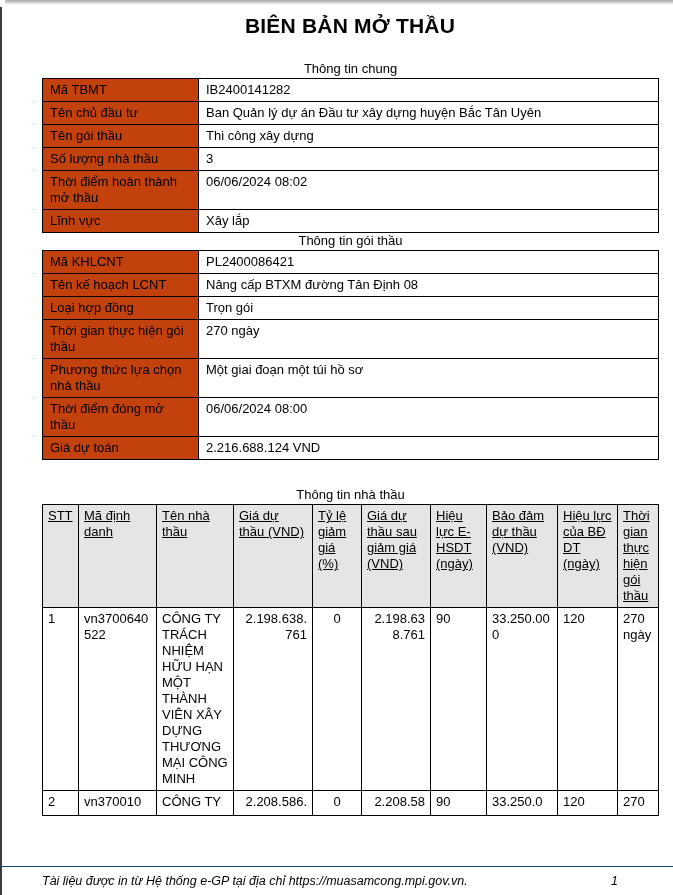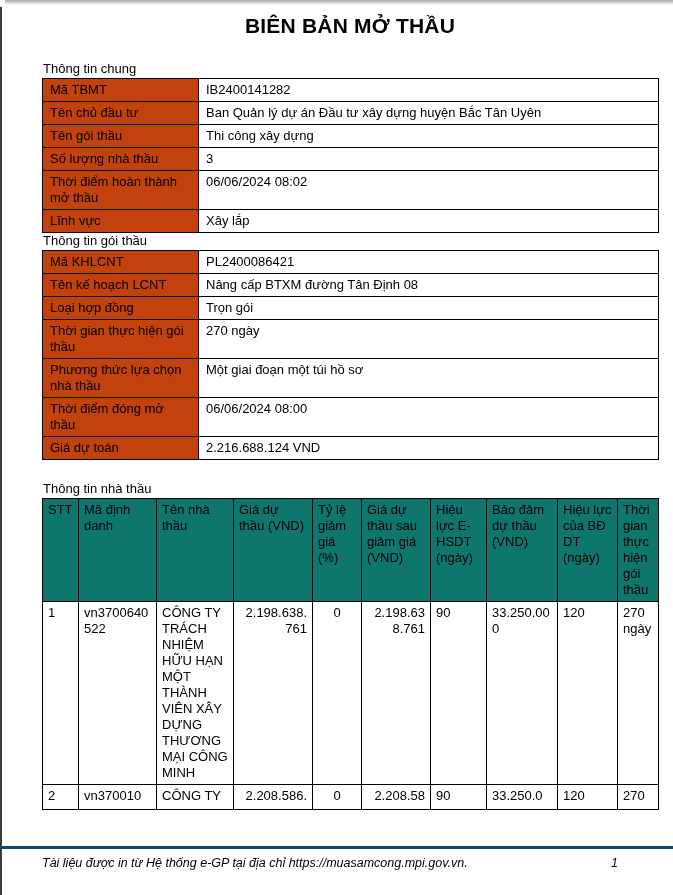--- a/index.html
+++ b/index.html
@@ -7,41 +7,41 @@
     width:673px;height:895px;background:#ffffff;position:relative;
     font-family:"Liberation Sans","DejaVu Sans",sans-serif;color:#000;
     overflow:hidden;
   }
   .top-shadow{position:absolute;top:0;left:5px;right:0;height:5px;
     background:linear-gradient(#a8a8a8,#ffffff);}
   .left-edge{position:absolute;top:7px;left:0;bottom:0;width:2px;background:#3b3b3b;}
   .content{padding:12px 15px 0 42px;}
   .doc-title{text-align:center;font-size:21px;font-weight:bold;margin:2px 0 0 0;
     letter-spacing:.2px;}
-  .section-heading{font-size:13px;margin:0 0 2px 1px;line-height:15px;}
+  .section-heading{font-size:13px;margin:0 0 2px 1px;line-height:15px;text-align:center;}
   .sec-general{margin-top:23px;}
   .sec-package{}
-  .sec-bidders{margin-top:21px;}
+  .sec-bidders{margin-top:27px;}
   table{border-collapse:collapse;table-layout:fixed;width:616px;}
   td,th{border:1.5px solid #000;font-size:13px;line-height:16px;
     vertical-align:top;padding:3px 7px;overflow:hidden;}
   .kv td.k{background:#c2410c;}
   .kv col.c-label{width:156px;}
   .kv col.c-value{width:460px;}
-  .bidders th{background:#0f766e;font-weight:normal;text-align:left;padding:3px 5px;}
+  .bidders th{background:#e5e5e5;font-weight:normal;text-align:left;padding:3px 5px;text-decoration:underline;}
   .bidders td{padding:3px 5px;}
   .col-stt{width:36px;}  .col-id{width:78px;}   .col-name{width:77px;}
   .col-price{width:79px;}.col-pct{width:49px;}  .col-price2{width:69px;}
   .col-eff{width:56px;}  .col-bond{width:71px;} .col-eff2{width:60px;}
   .col-dur{width:41px;}
   .ba{word-break:break-all;}
   .ar{text-align:right;}
   .ac{text-align:center;}
   .clip{height:18px;overflow:hidden;}
-  .footer{position:absolute;left:0;right:0;top:846px;border-top:3px solid #0c4a6e;}
+  .footer{position:absolute;left:0;right:0;top:866px;border-top:1px solid #0c4a6e;}
   .footer-row{display:flex;justify-content:space-between;align-items:flex-start;
     padding:7px 55px 0 42px;font-size:12.5px;font-style:italic;line-height:15px;}
 </style>
 </head>
 <body>
 
 <div class="top-shadow"></div>
 <div class="left-edge"></div>
 
 <div class="content">

